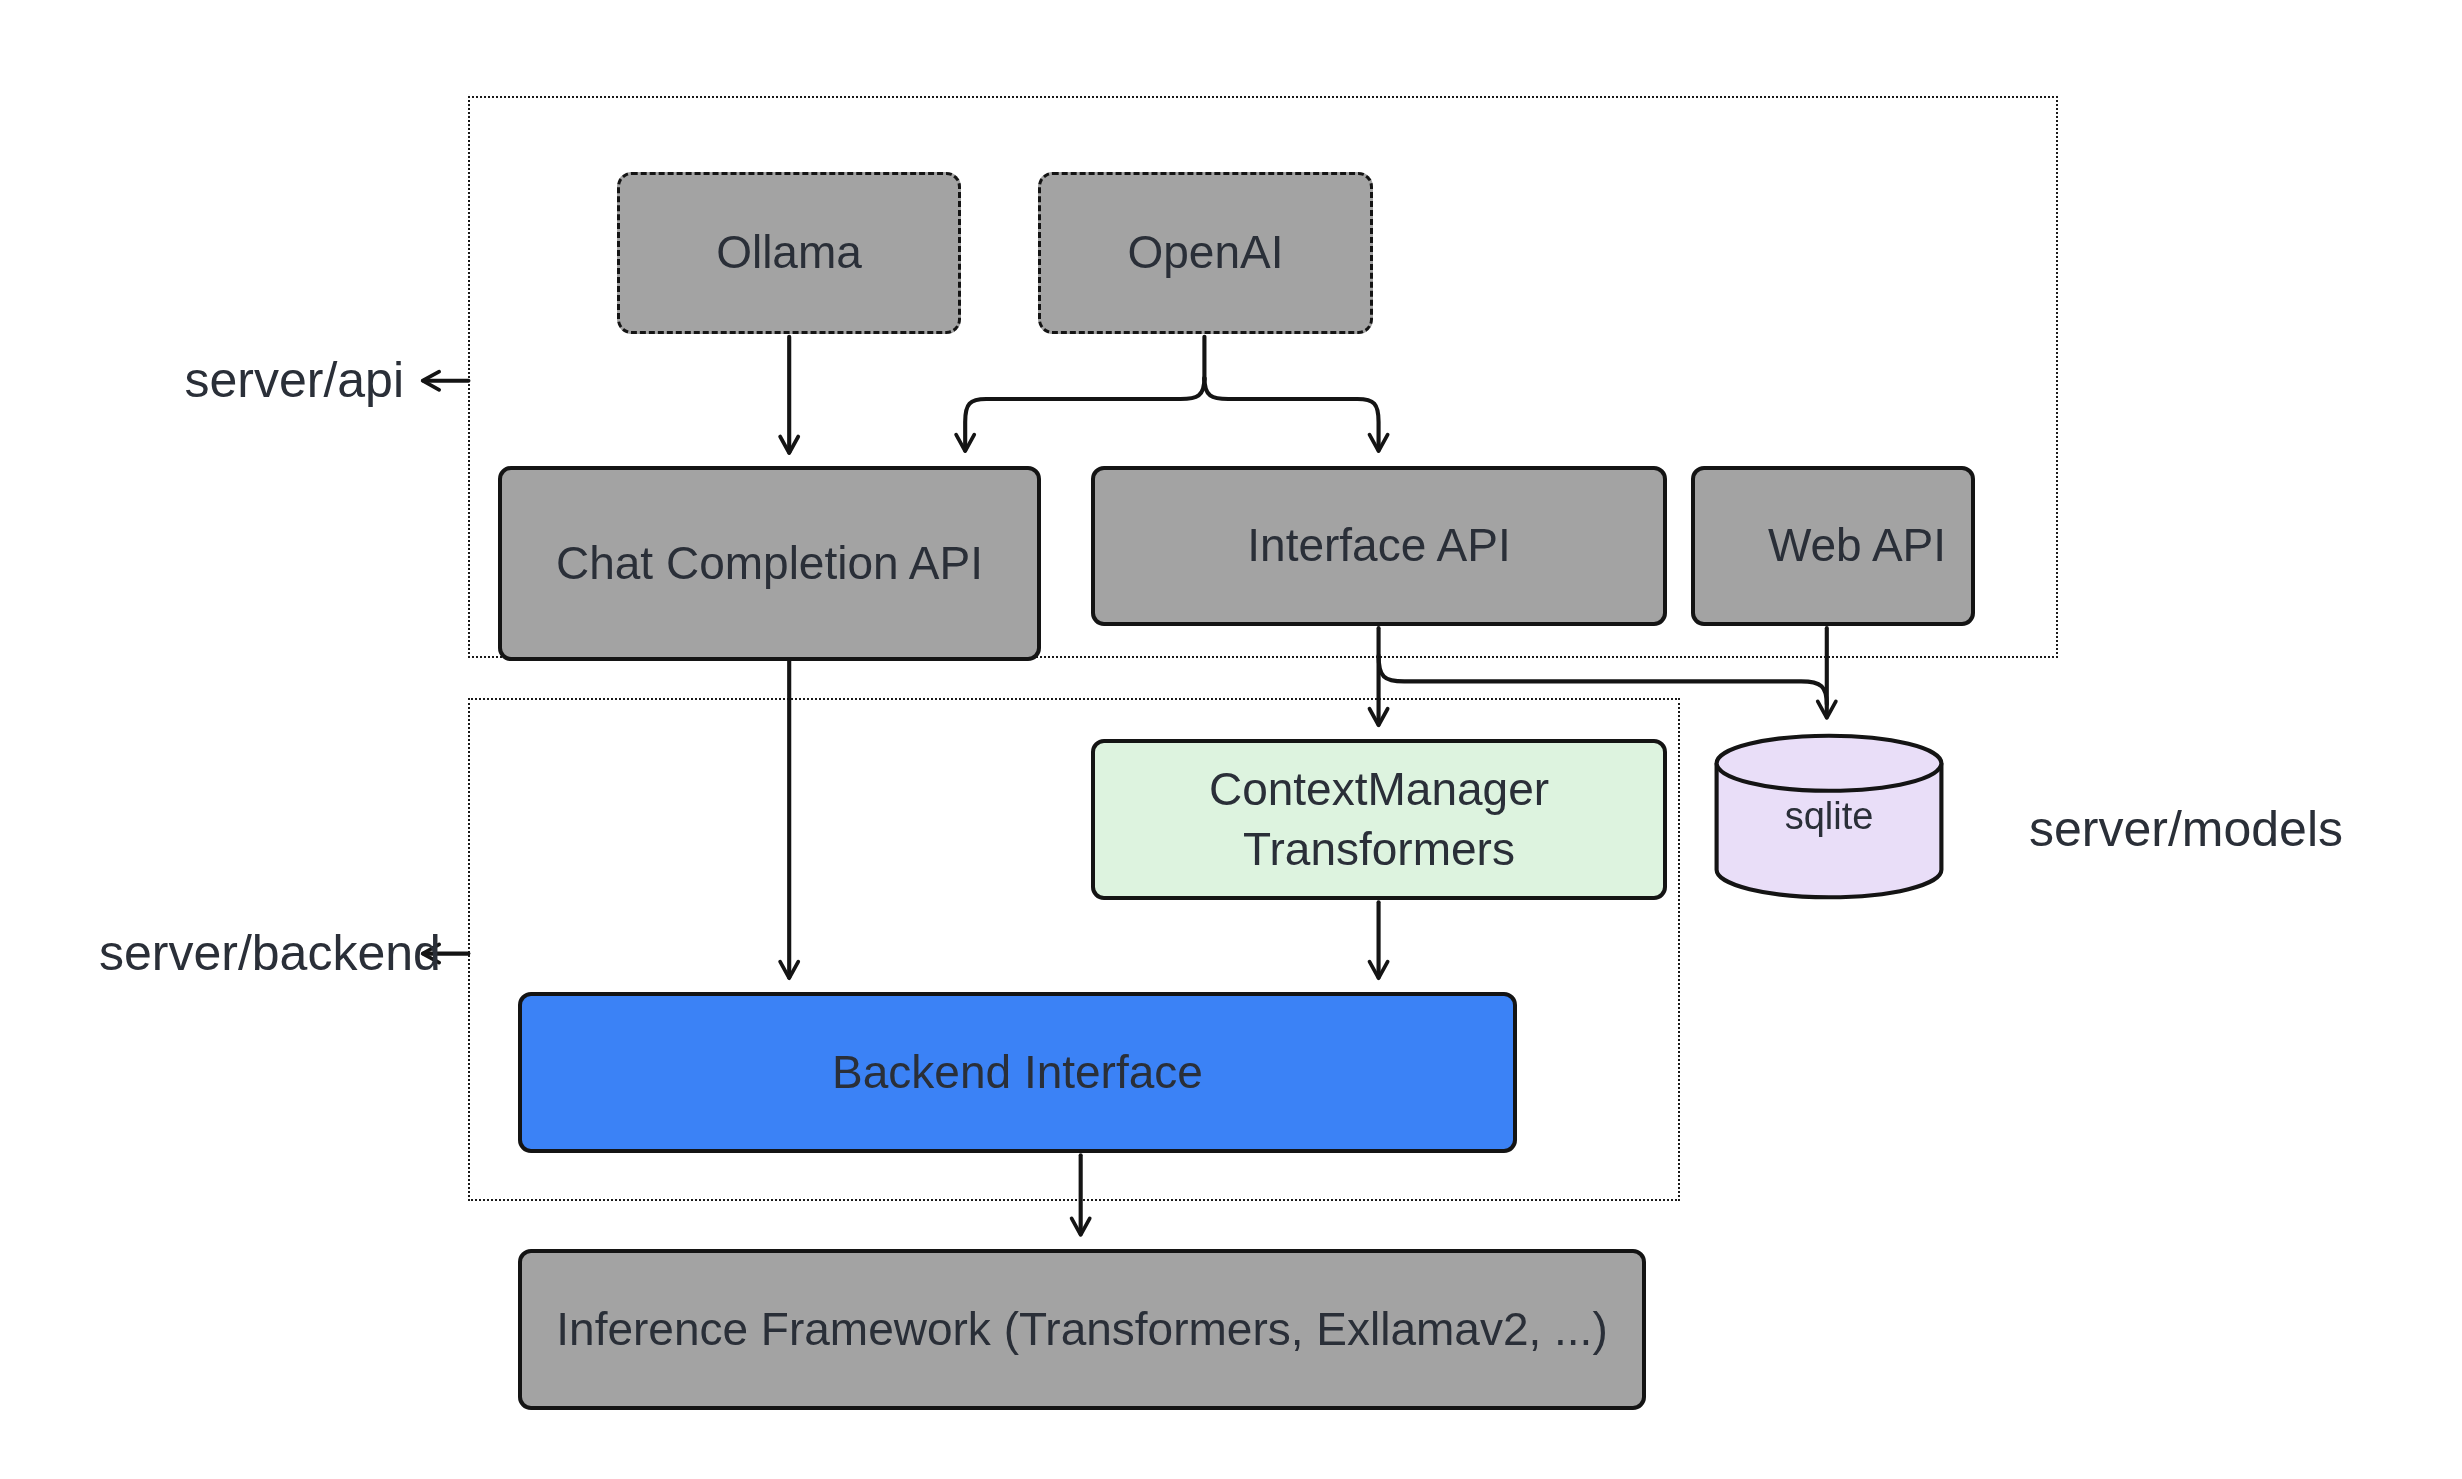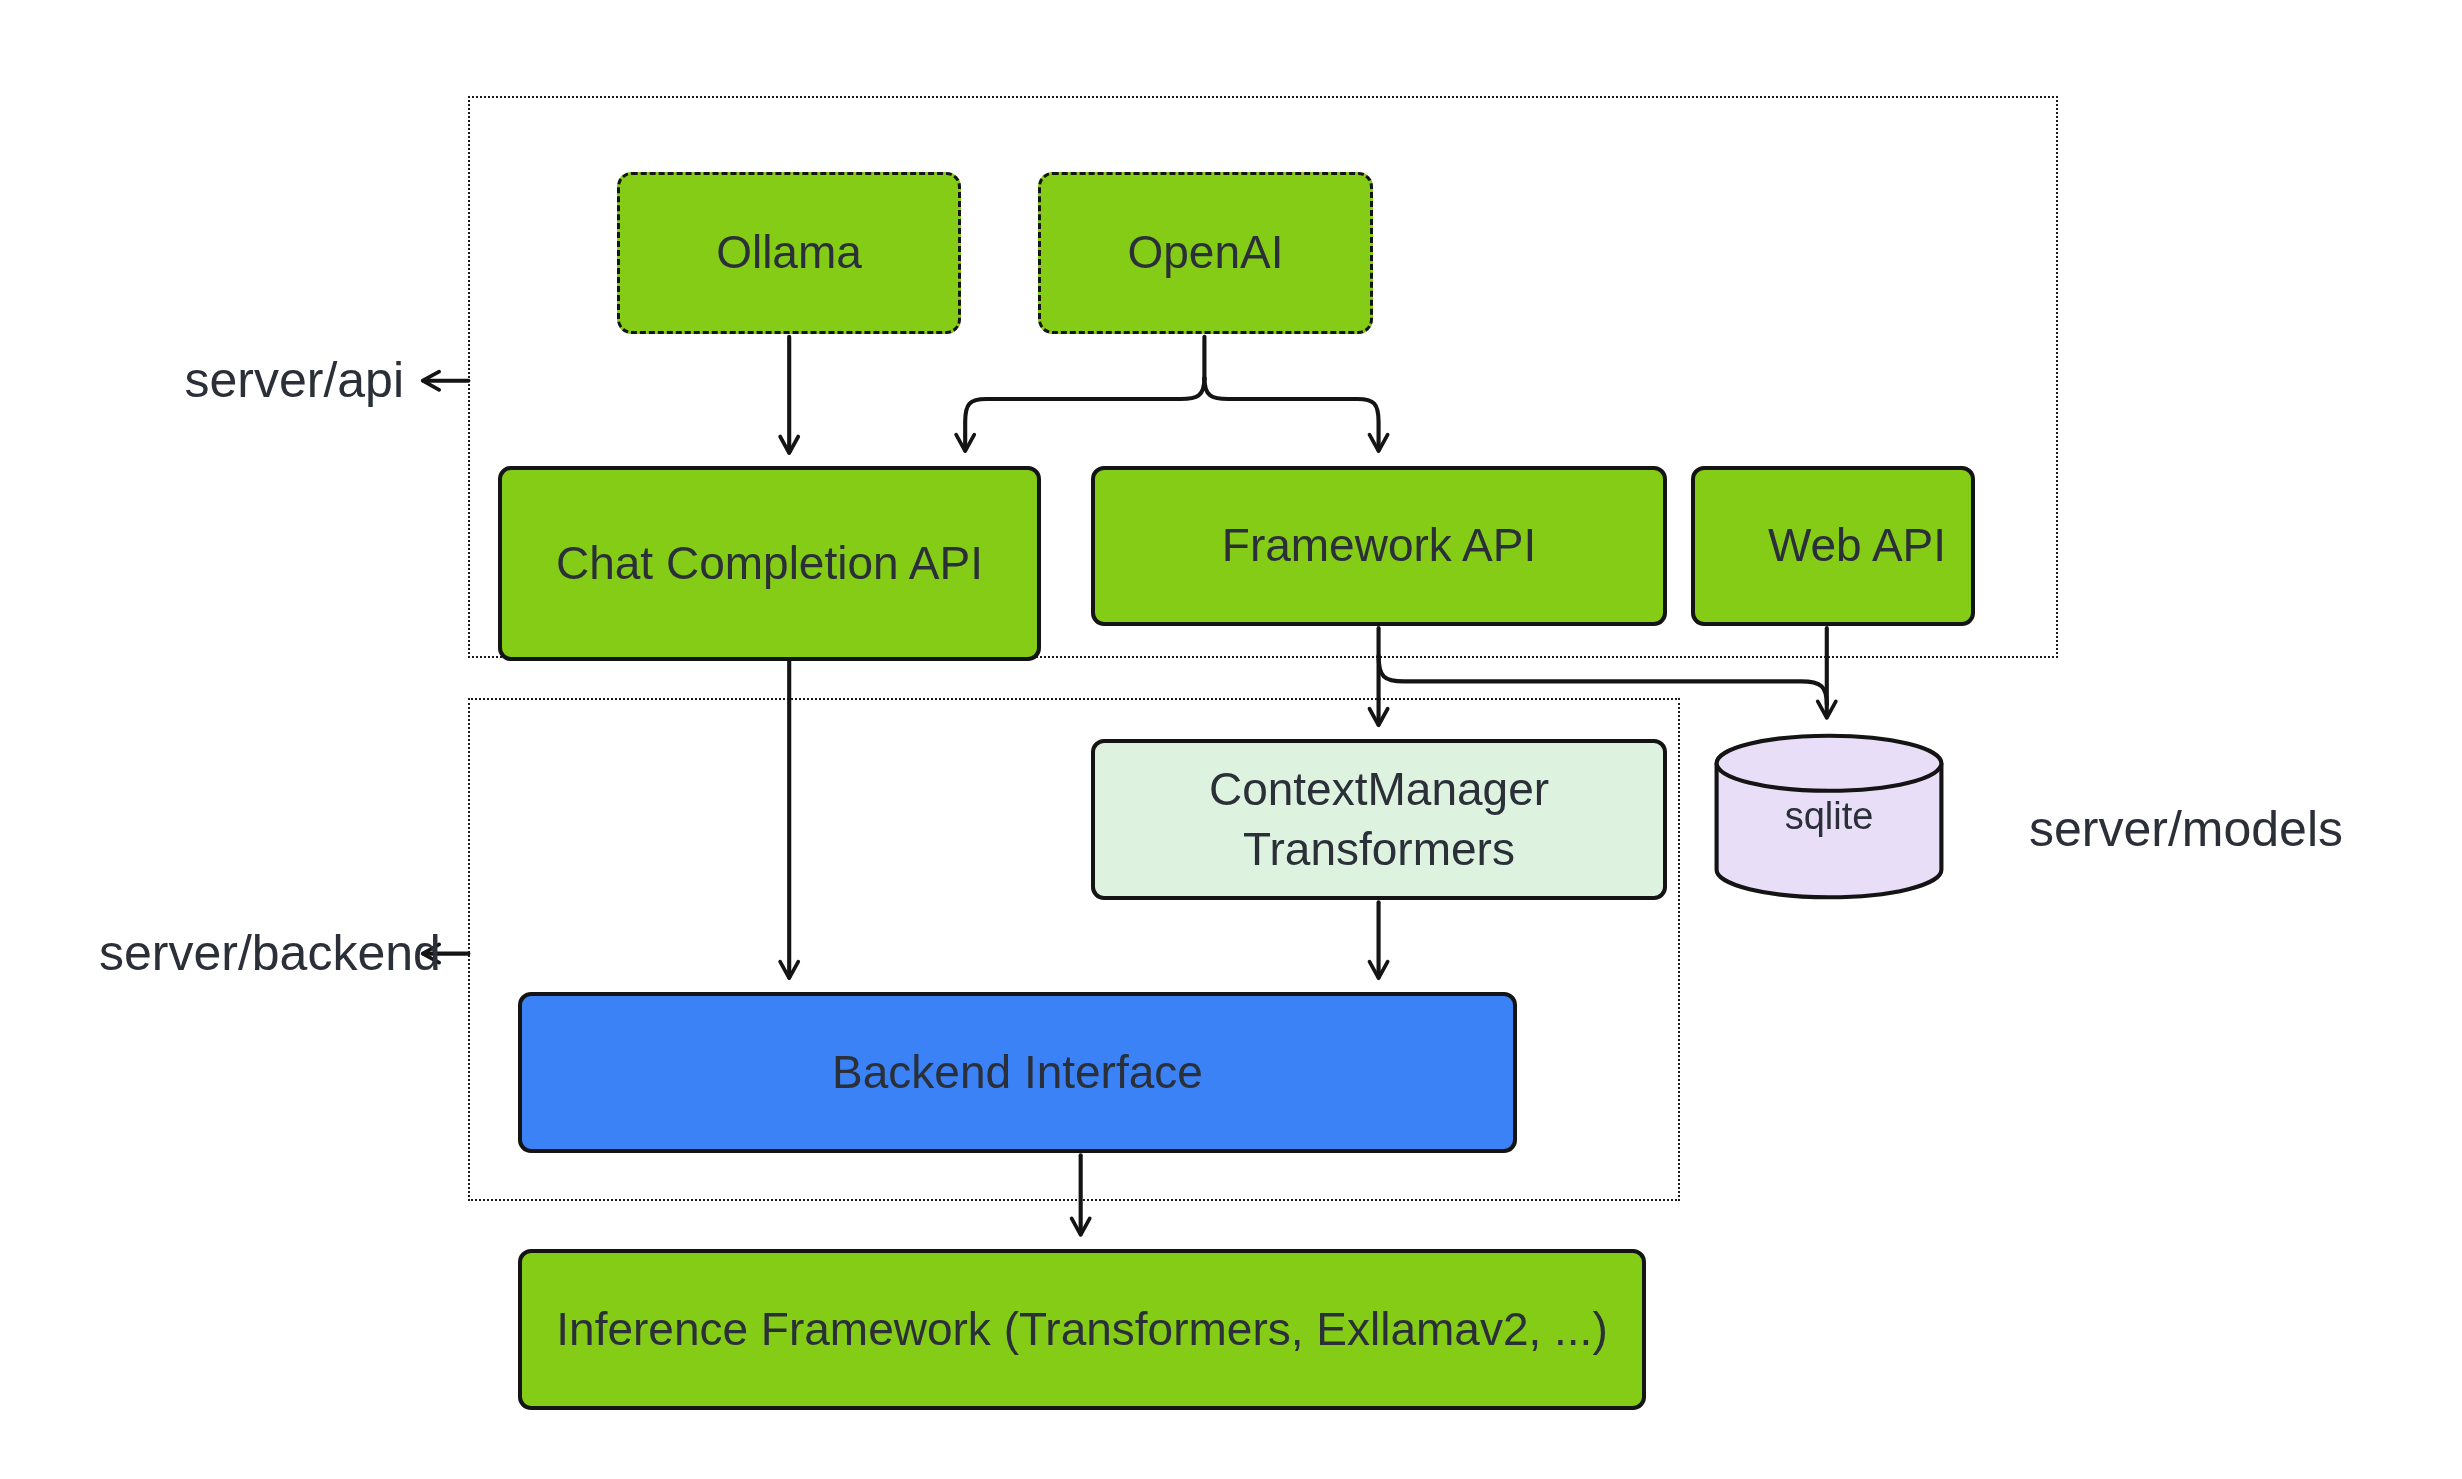--- a/index.html
+++ b/index.html
@@ -27,21 +27,21 @@
     position: absolute;
     display: flex;
     align-items: center;
     justify-content: center;
     text-align: center;
     box-sizing: border-box;
     border: 4.1px solid #141414;
     border-radius: 13px;
     font-size: 46px;
     line-height: 1.3;
-    background: #84cc16;
+    background: #a3a3a3;
     z-index: 3;
   }
   .node-dashed { border-style: dashed; border-width: 3.7px; border-radius: 14.7px; }
 
   .node-ollama       { left: 617px;  top: 172px;  width: 344px;  height: 162px; }
   .node-openai       { left: 1038px; top: 172px;  width: 335px;  height: 162px; }
   .node-chat         { left: 498px;  top: 466px;  width: 543px;  height: 195px; }
   .node-assistant    { left: 1091px; top: 466px;  width: 576px;  height: 160px; }
   .node-web          { left: 1691px; top: 466px;  width: 284px;  height: 160px; padding-left: 48px; }
   .node-context      { left: 1091px; top: 739px;  width: 576px;  height: 161px; background: #ddf3df; }
@@ -104,21 +104,21 @@
     <span>Ollama</span>
   </div>
   <div class="node node-dashed node-openai">
     <span>OpenAI</span>
   </div>
 
   <div class="node node-chat">
     <span>Chat Completion API</span>
   </div>
   <div class="node node-assistant">
-    <span>Framework API</span>
+    <span>Interface API</span>
   </div>
   <div class="node node-web">
     <span>Web API</span>
   </div>
 
   <div class="node node-context">
     <span>
       <span style="display:block;">ContextManager</span>
       <span style="display:block;">Transformers</span>
     </span>

